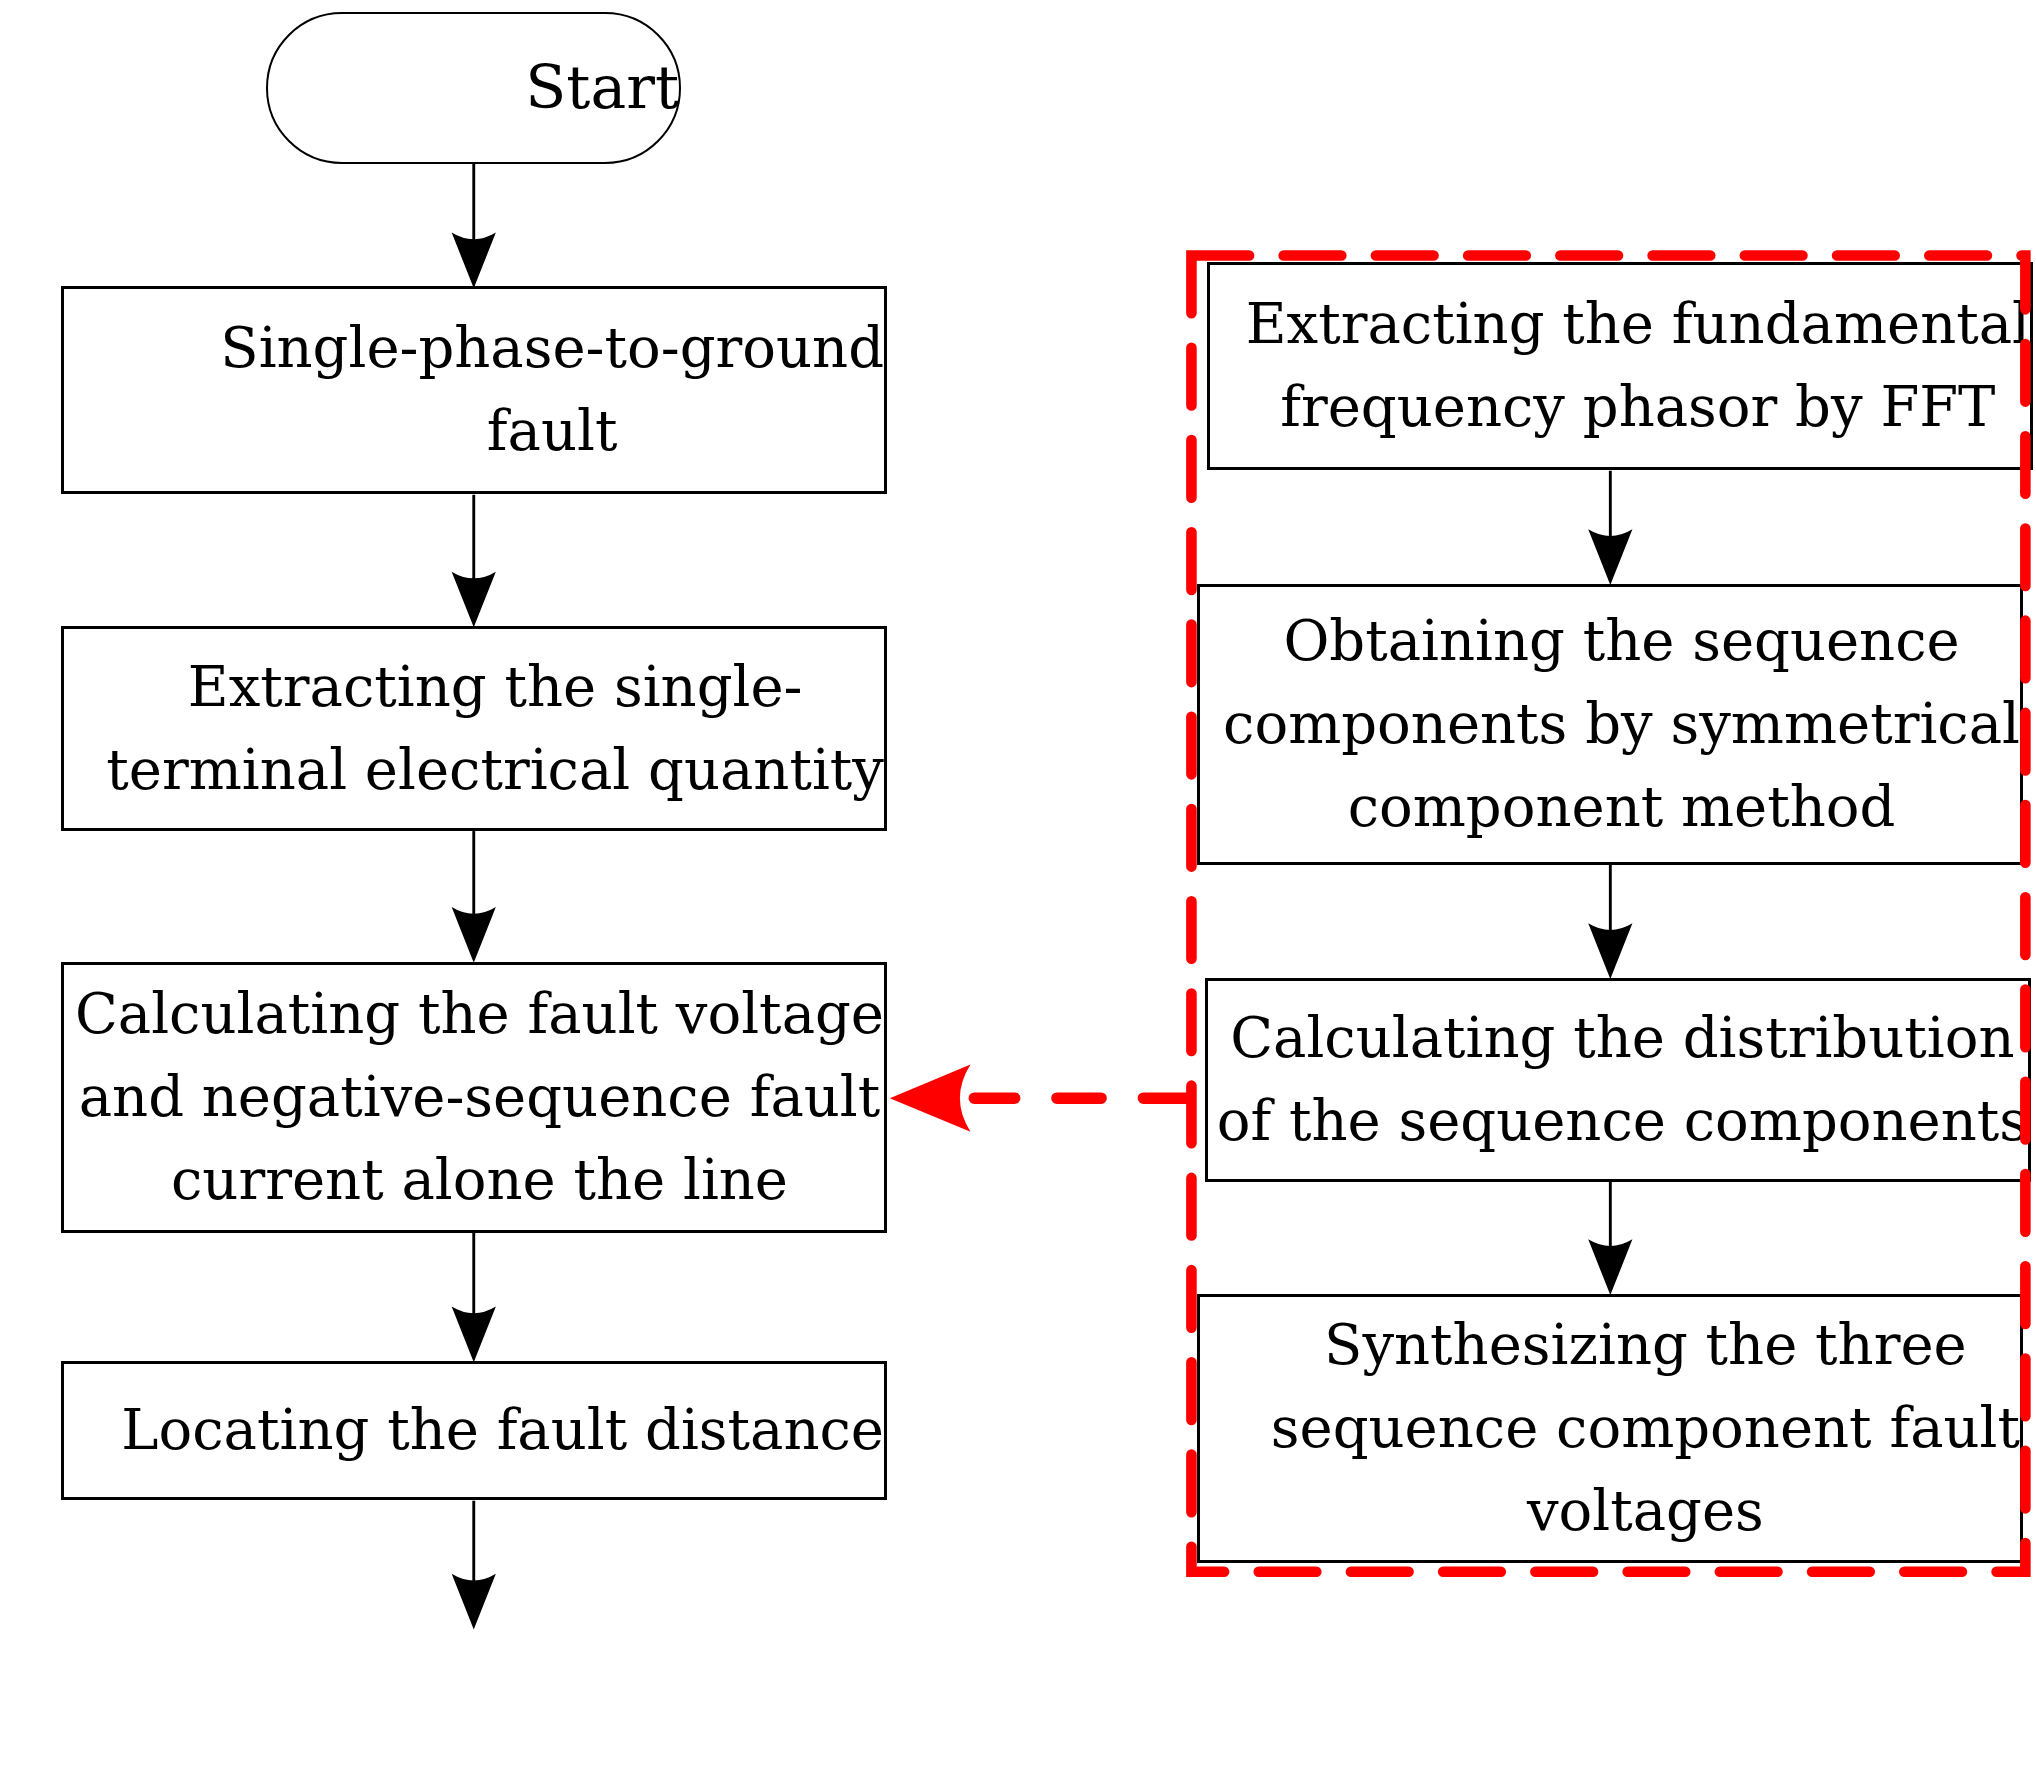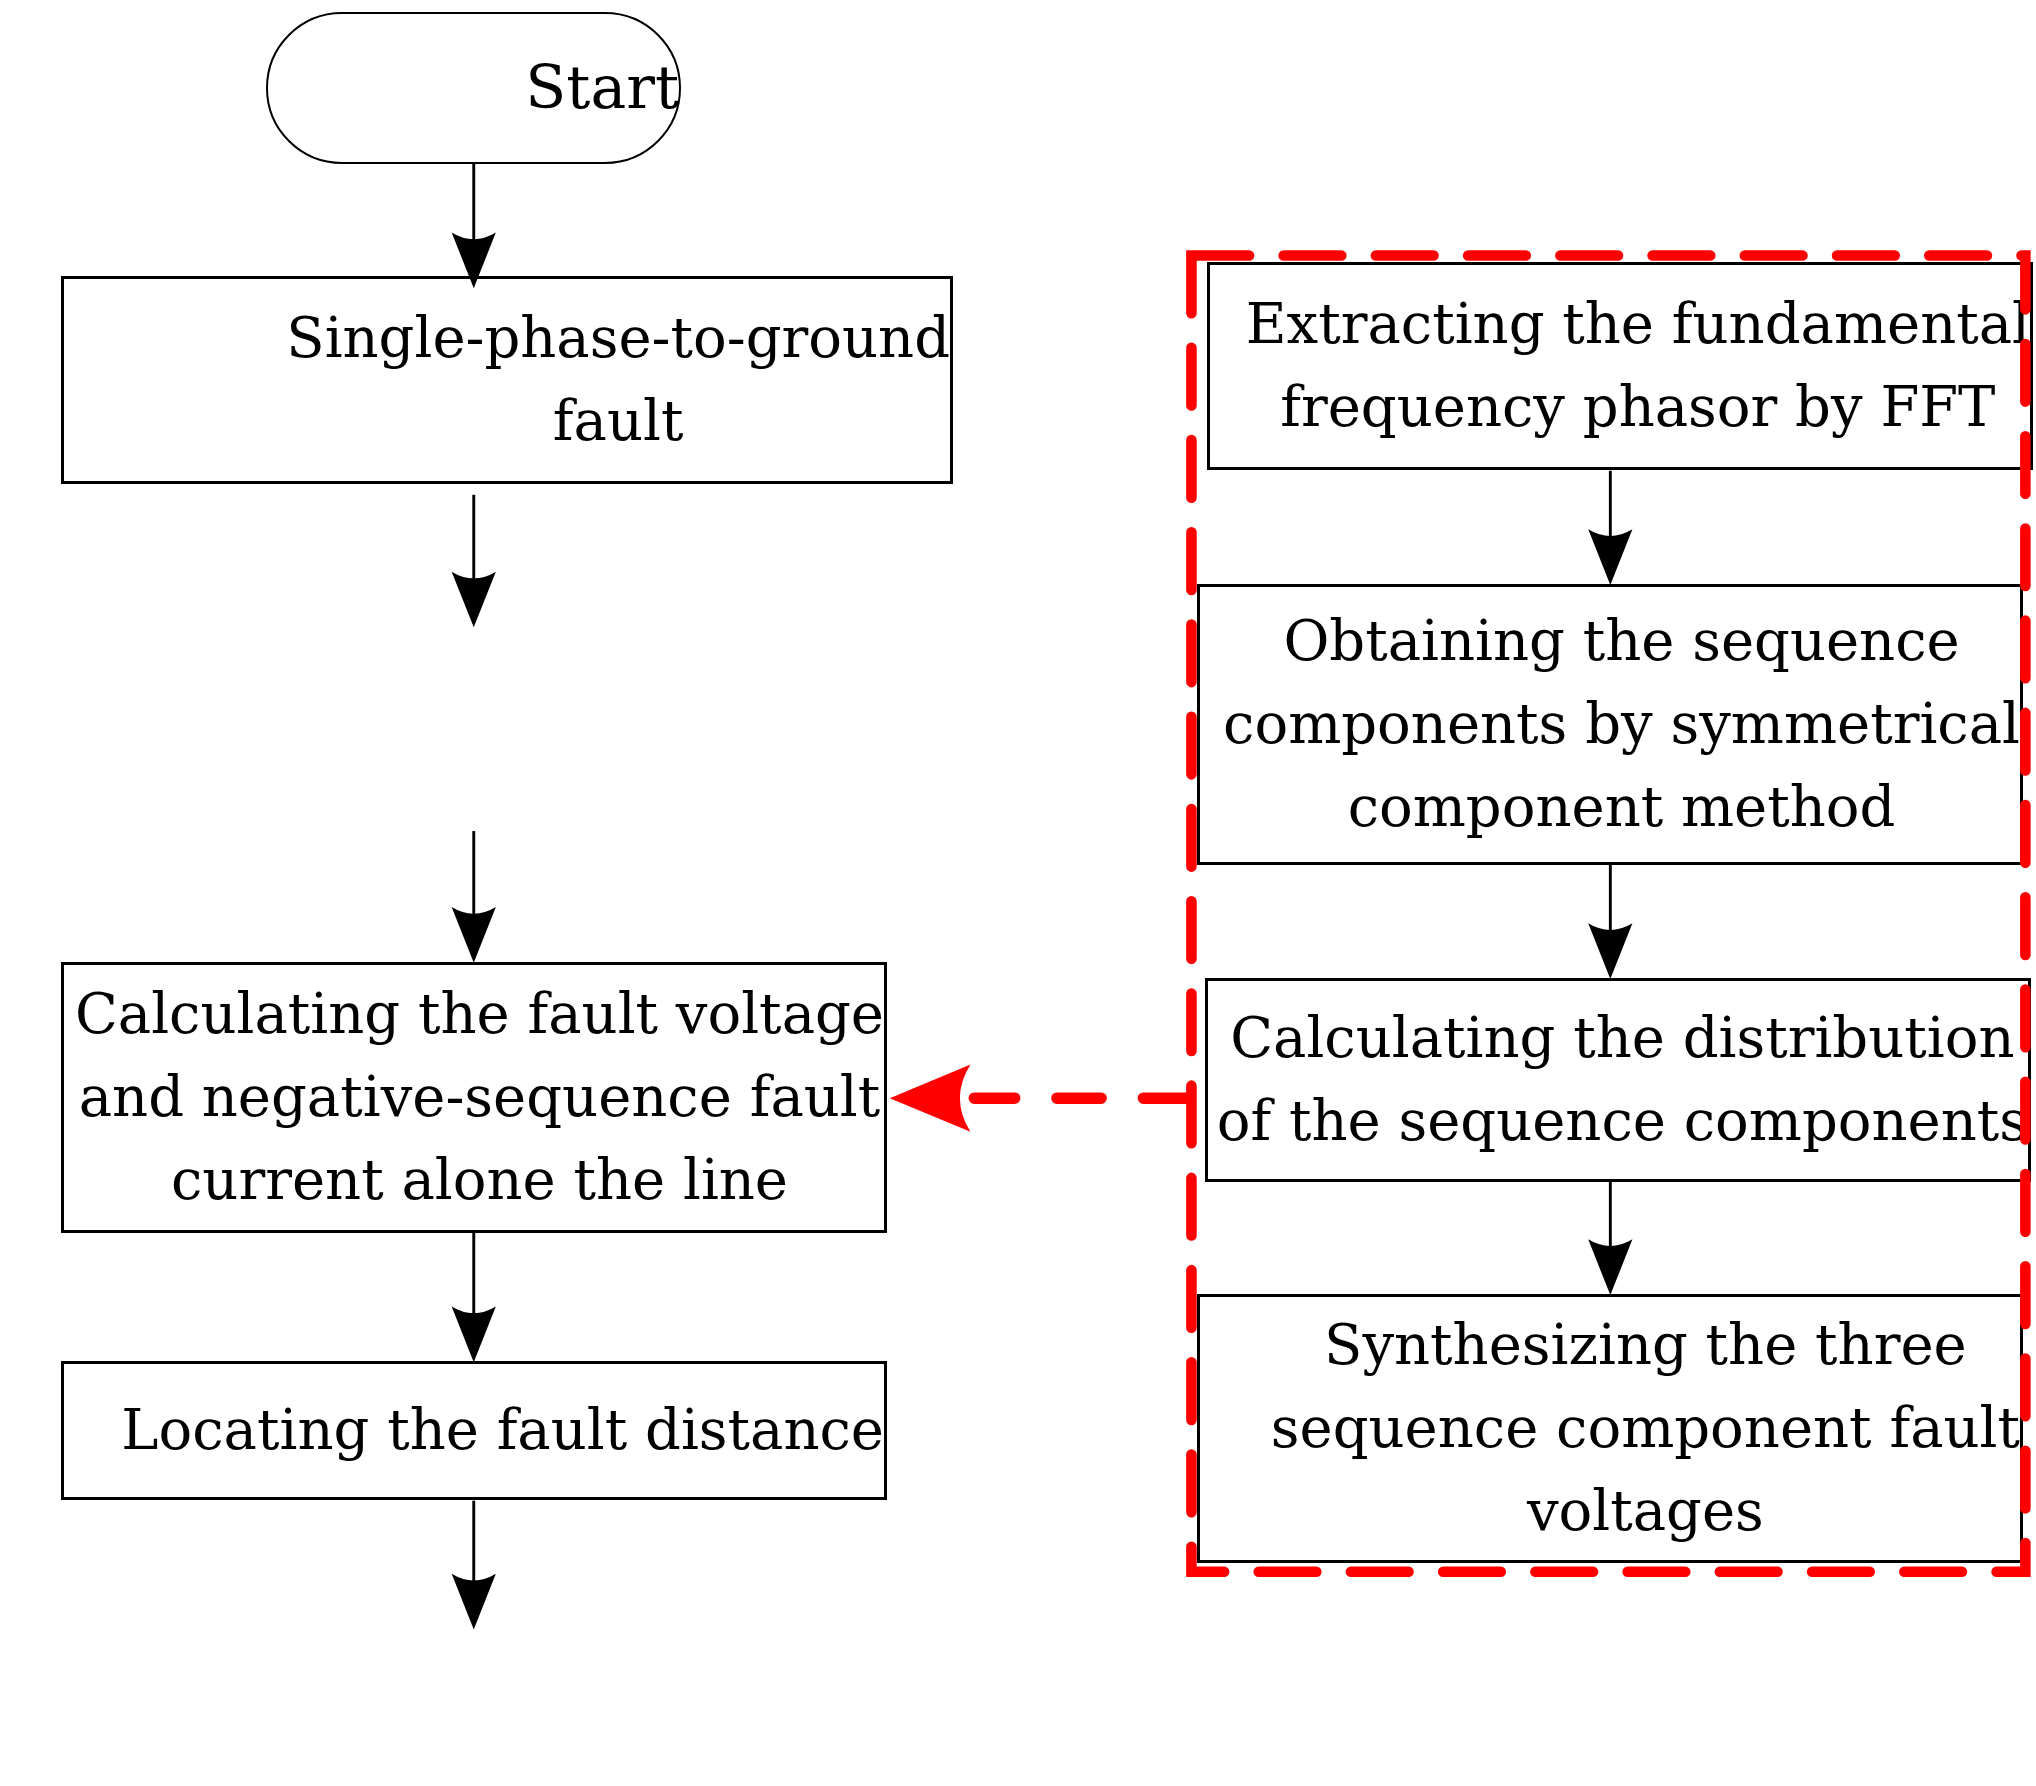--- a/index.html
+++ b/index.html
@@ -40,25 +40,29 @@
 </style>
 </head>
 <body>
 
 <div class="canvas">
 
   <div class="node terminal" style="left:266px;top:11.5px;width:415px;height:152px;">
     <span class="lbl">Start</span>
   </div>
 
-  <div class="node" style="left:61px;top:276px;width:892px;height:208px;">
+  <div class="node" style="left:61px;top:286px;width:826px;height:208px;">
     <span class="lbl">Single-phase-to-ground
 fault</span>
   </div>
 
+  <div class="node" style="left:61px;top:626px;width:826px;height:205px;">
+    <span class="lbl">Extracting the single-
+terminal electrical quantity</span>
+  </div>
 
   <div class="node" style="left:61px;top:962px;width:826px;height:271px;">
     <span class="lbl">Calculating the fault voltage
 and negative-sequence fault
 current alone the line</span>
   </div>
 
   <div class="node" style="left:61px;top:1361px;width:826px;height:139px;">
     <span class="lbl">Locating the fault distance</span>
   </div>

